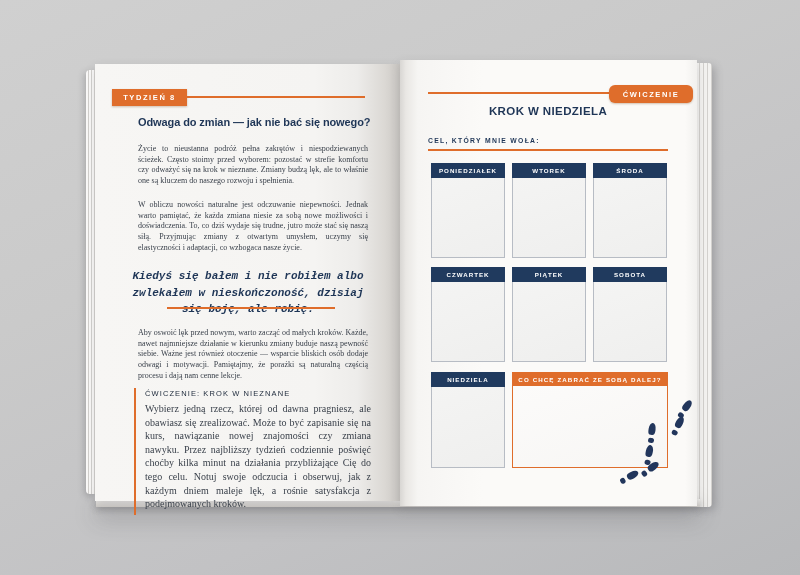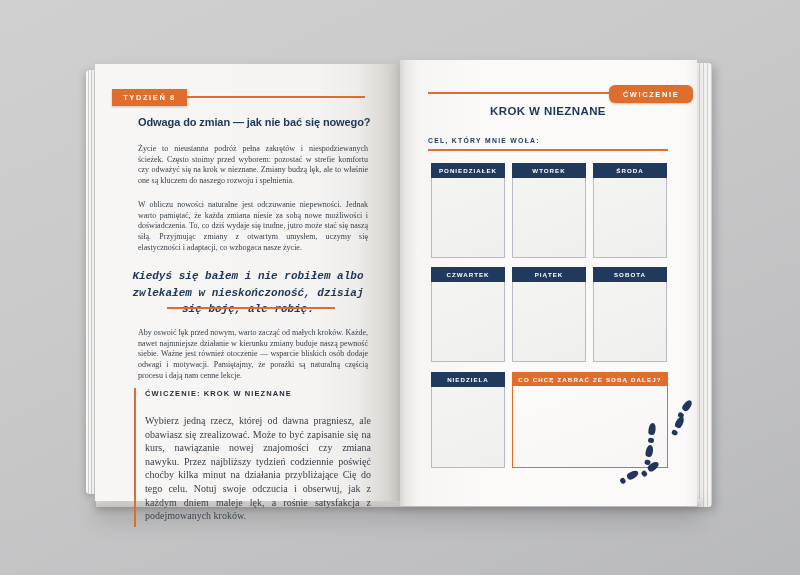--- a/index.html
+++ b/index.html
@@ -72,22 +72,22 @@
     font-family:Liberation Mono, monospace; font-style:italic; font-weight:bold;
     font-size:11px; line-height:1.5; text-align:center; color:#1E3556;
   }
   .rule-quote{ left:72px; top:243px; width:168px; height:2px; }
 
   .exercise{
     position:absolute; left:39px; top:324px; width:237px;
     border-left:2.5px solid #DF6D2B; padding:1px 0 4px 9px;
   }
   .exercise-label{
-    font-size:7.5px; font-weight:bold; letter-spacing:1.1px; color:#222e3f;
-    margin-bottom:16px;
+    font-size:7.5px; font-weight:normal; letter-spacing:1.1px; color:#222e3f;
+    margin-bottom:4px;
   }
   .exercise-text{
     font-family:"Liberation Serif", serif; font-size:10px; line-height:1.36;
     color:#3a414b; text-align:justify;
   }
 
   
   .rule-ex{ left:28px; top:32px; width:182px; height:2px; }
   .tab-exercise{ left:209px; top:25px; width:84px; height:18px;border-radius:6px; }
 
@@ -163,21 +163,21 @@
         <p class="exercise-text">Wybierz jedną rzecz, której od dawna pragniesz, ale obawiasz się zrealizować. Może to być zapisanie się na kurs, nawiązanie nowej znajomości czy zmiana nawyku. Przez najbliższy tydzień codziennie poświęć choćby kilka minut na działania przybliżające Cię do tego celu. Notuj swoje odczucia i obserwuj, jak z każdym dniem maleje lęk, a rośnie satysfakcja z podejmowanych kroków.</p>
       </div>
     </section>
 
     <section class="page page-right">
       <div class="rule rule-ex"></div>
       <div class="tab tab-exercise">
         <span>ĆWICZENIE</span>
       </div>
 
-      <h2 class="worksheet-title">KROK W NIEZNANE</h2>
+      <h2 class="worksheet-title">KROK W NIEDZIELA</h2>
 
       <div class="goal-label">CEL, KTÓRY MNIE WOŁA:</div>
       <div class="rule rule-goal"></div>
 
       <div class="card" style="left:31px;top:103px;">
         <div class="card-head">PONIEDZIAŁEK</div>
         <div class="card-body"></div>
       </div>
       <div class="card" style="left:112px;top:103px;">
         <div class="card-head">WTOREK</div>

